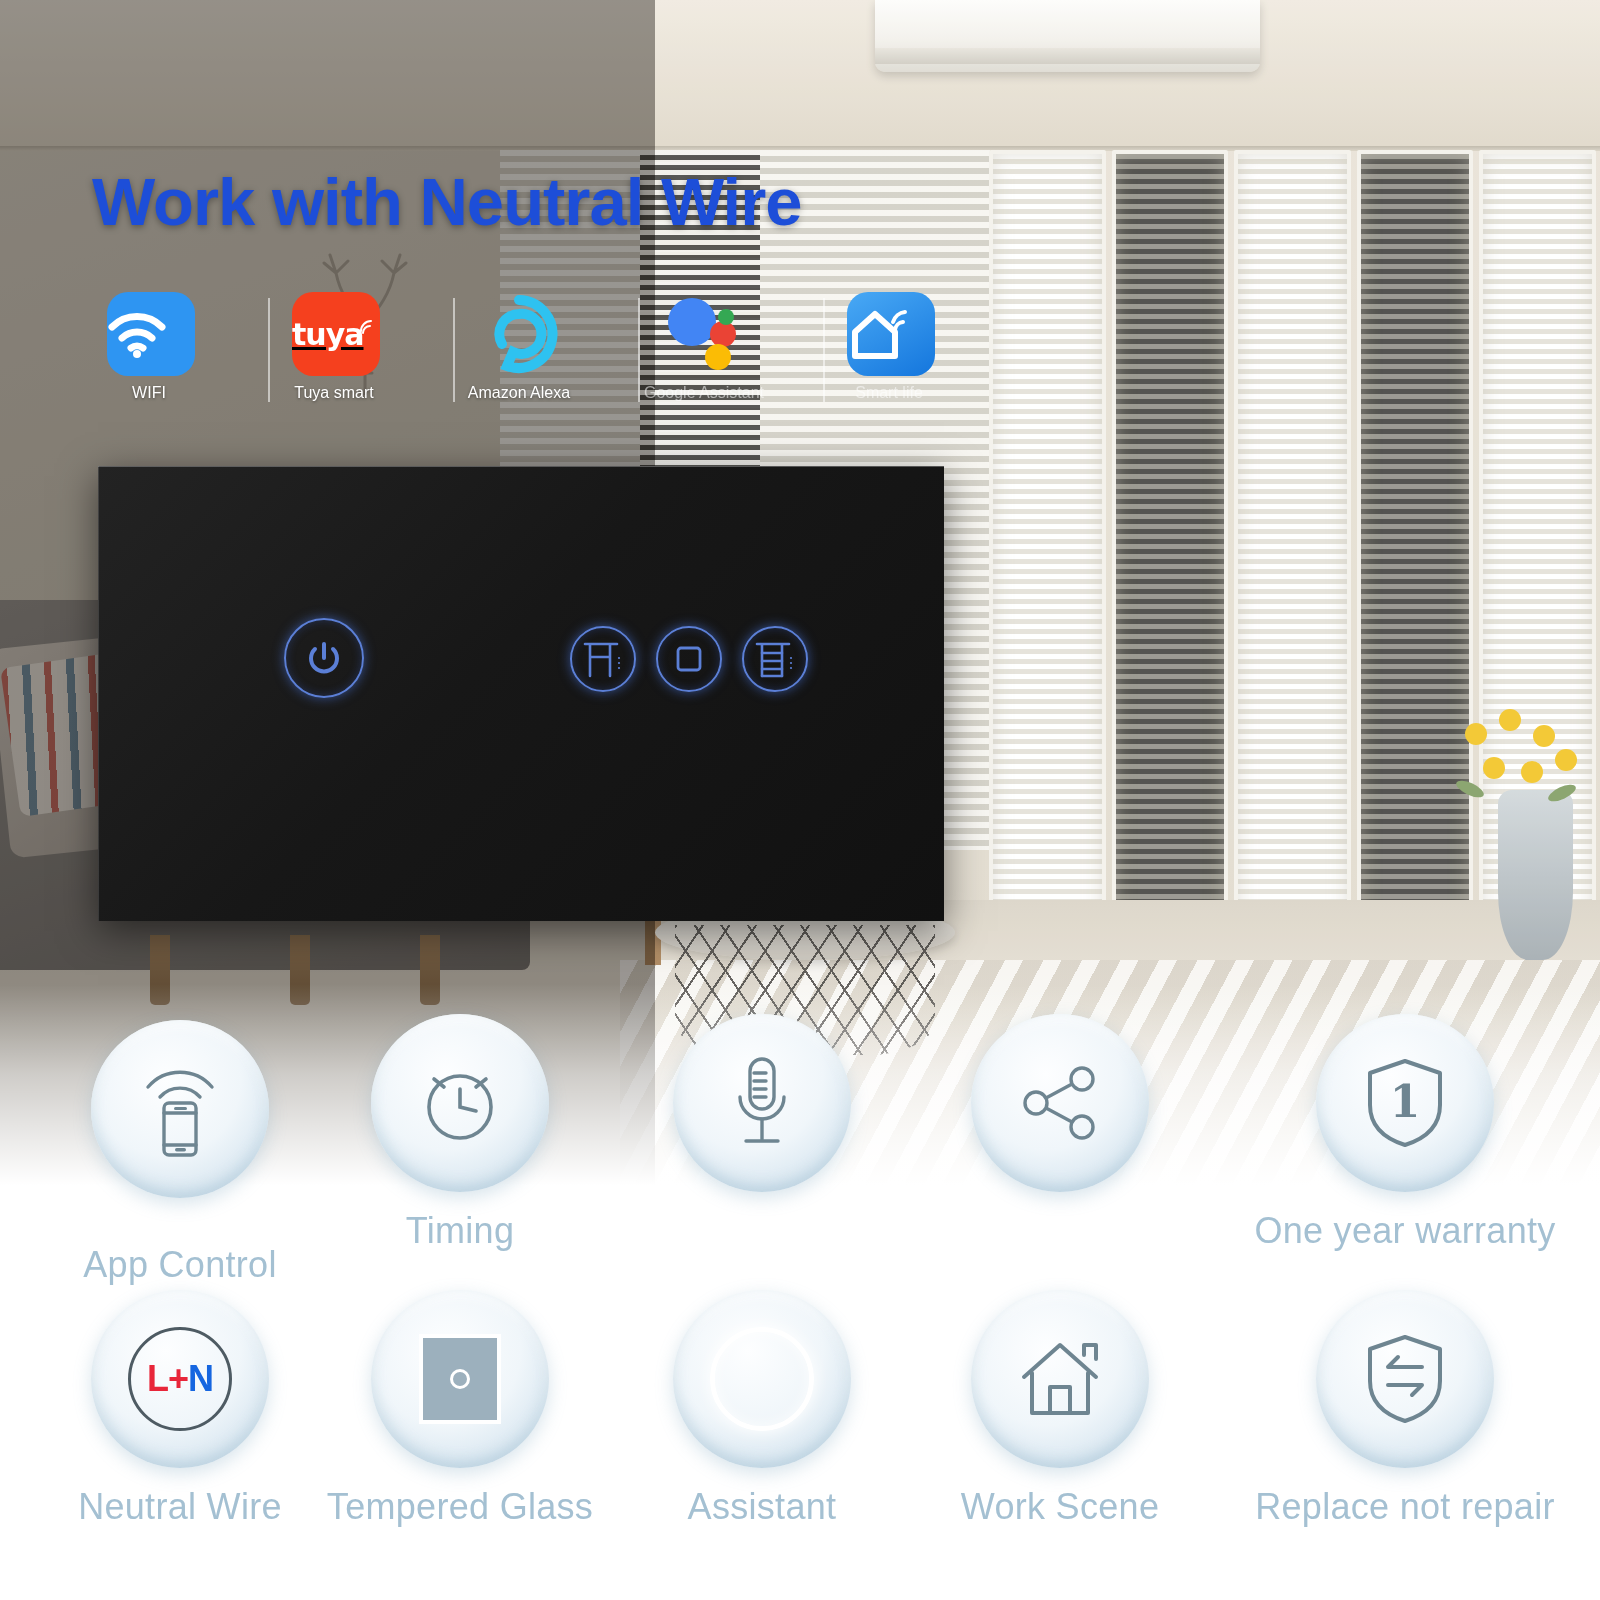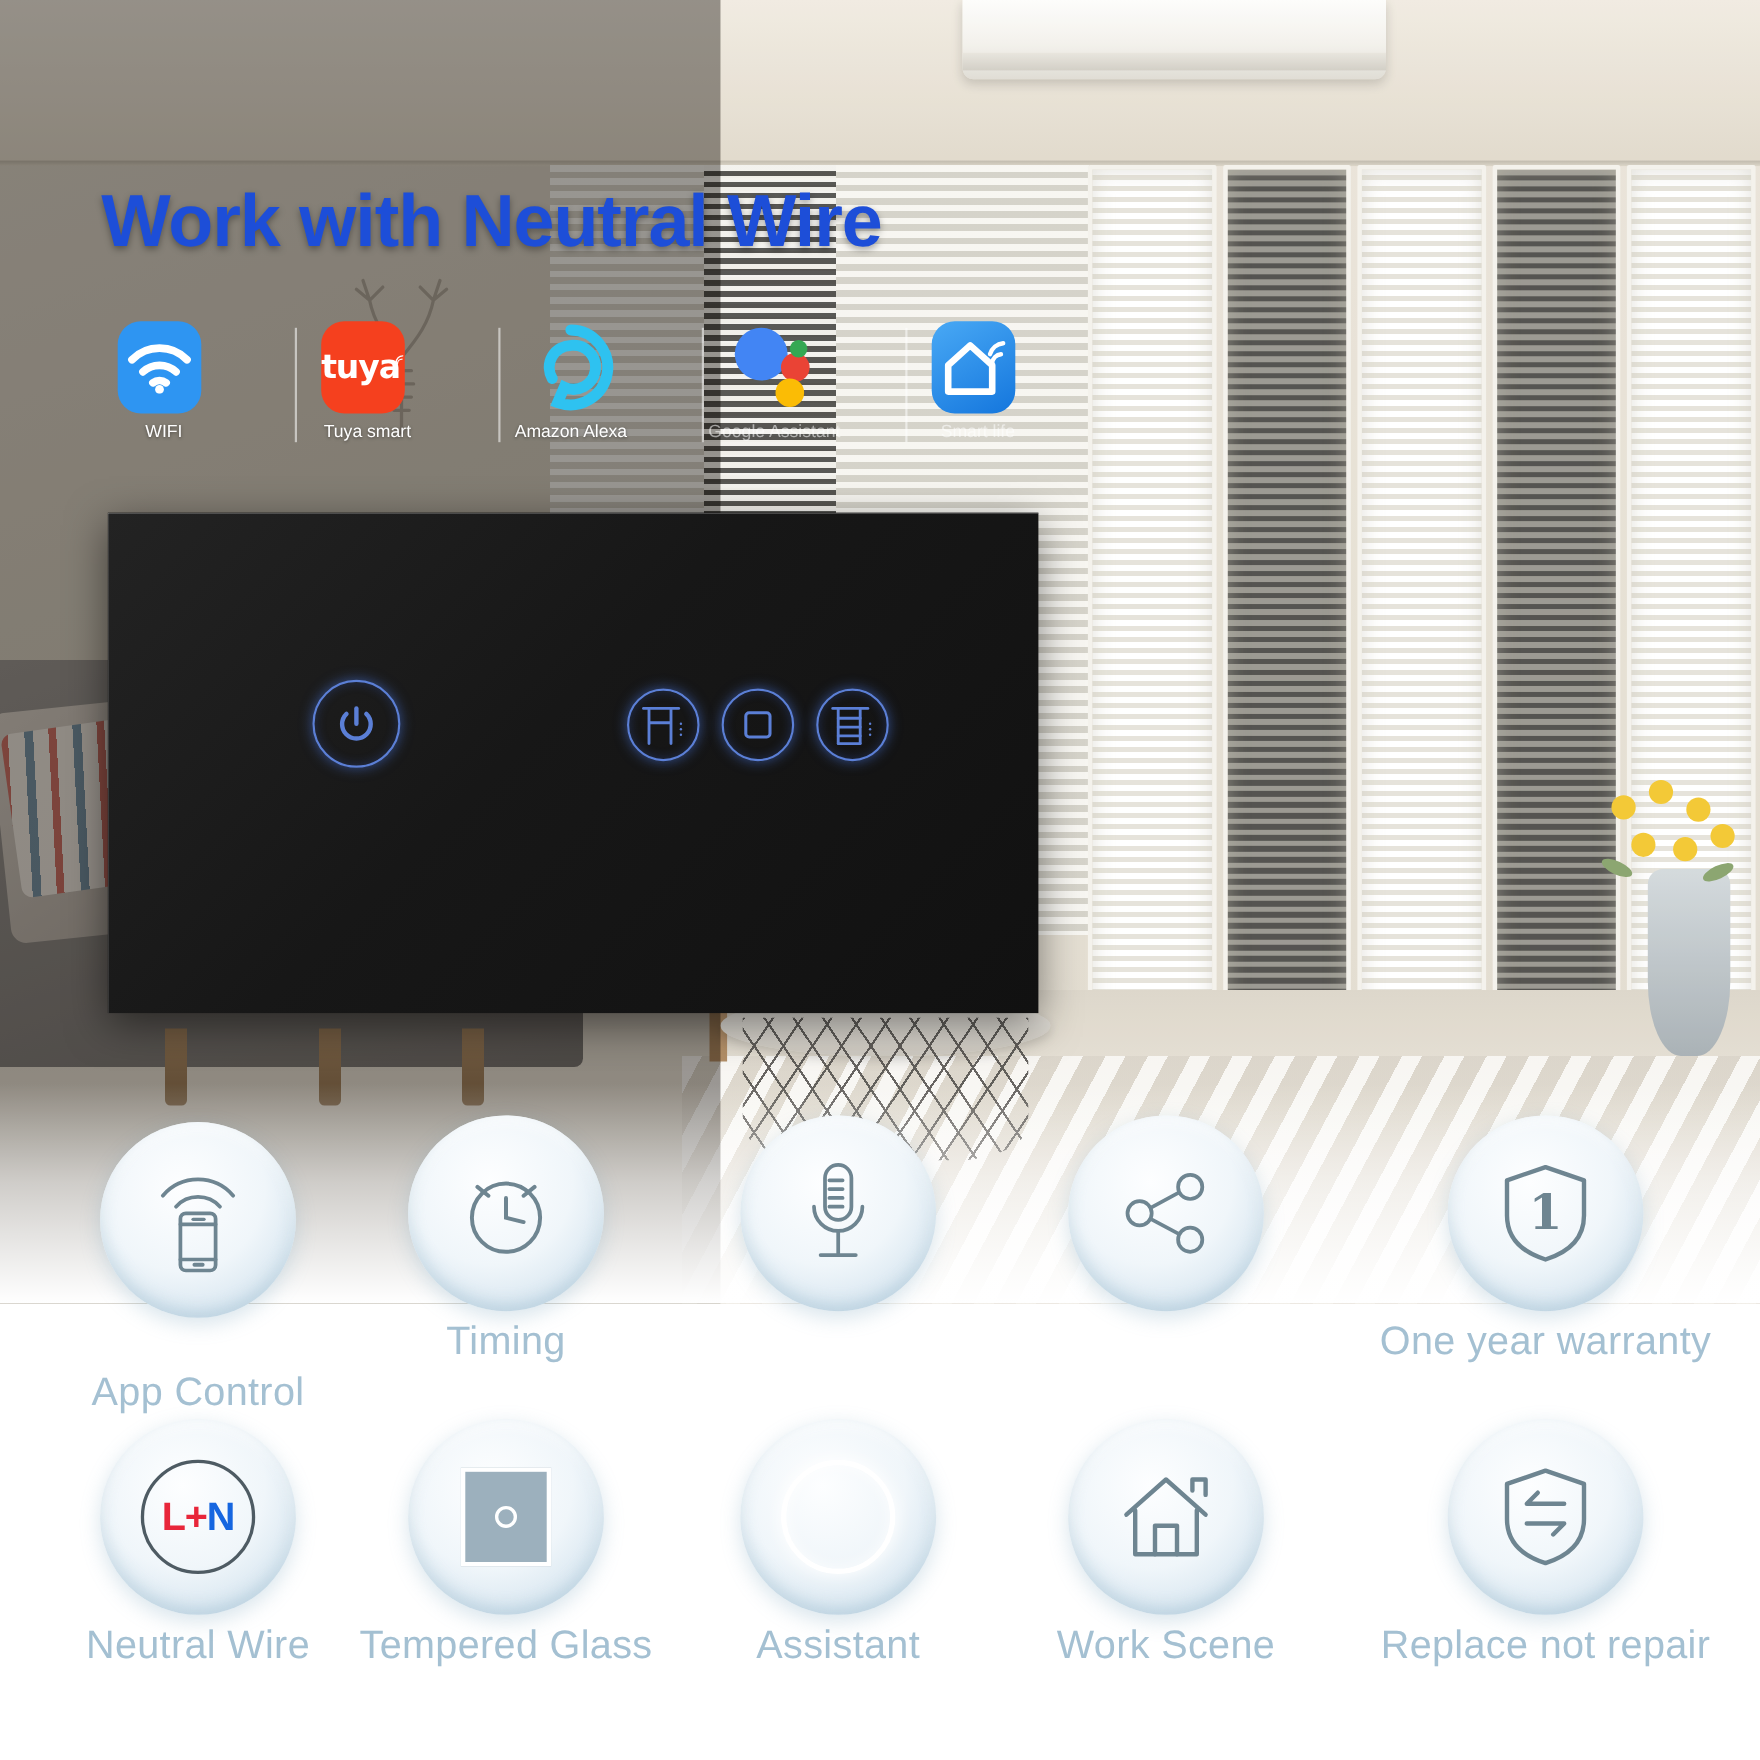--- a/index.html
+++ b/index.html
@@ -193,22 +193,22 @@
     margin-top:8px; font-size:16px; color:#ffffff;
     text-shadow:0 1px 3px rgba(0,0,0,.45);
     white-space:nowrap;
   }
   .brand-label.faded{ color:rgba(255,255,255,.55); text-shadow:none; }
   .sep{
     position:absolute; top:6px; width:2px; height:104px;
     background:rgba(255,255,255,.55);
   }
   .sq{
-    width:76px; height:84px; border-radius:21px;
-    display:flex; align-items:center; justify-content:center;
+    width:88px; height:84px; border-radius:21px;
+    display:flex; align-items:center; justify-content:flex-start;text-decoration:underline;
   }
   .sq-wifi{ background:#2e95f2; }
   .sq-tuya{ background:#f5401e; }
   .sq-life{ background:linear-gradient(150deg,#49a9f5,#1476dd); }
   .tuya-word{
     color:#fff; font-size:30px; font-weight:bold;
     letter-spacing:-1px; font-family:"DejaVu Sans", sans-serif;
   }
 
   
@@ -246,21 +246,21 @@
     width:178px; height:178px; margin:0 auto;
     border-radius:50%;
     background:radial-gradient(circle at 42% 34%, #fdfeff 0%, #f0f6fa 48%, #dce9f2 72%, #bed5e6 100%);
     box-shadow:0 6px 18px rgba(120,160,185,.28),
                inset 0 -6px 14px rgba(150,185,205,.45),
                inset 0 6px 12px rgba(255,255,255,.85);
     display:flex; align-items:center; justify-content:center;
     position:relative;
   }
   .flabel{
-    margin-top:6px; font-size:36px; color:#a4c0d2;
+    margin-top:18px; font-size:36px; color:#a4c0d2;
     white-space:nowrap; letter-spacing:.3px;
   }
   .ln-ring{
     width:104px; height:104px; border-radius:50%;
     border:3px solid #4e5b63;
     display:flex; align-items:center; justify-content:center;
     font-size:36px; font-weight:bold; letter-spacing:-1px;
   }
   .ln-l{ color:#e8263a; } .ln-p{ color:#e8263a; } .ln-n{ color:#1666e0; }
   .glass-sq{

